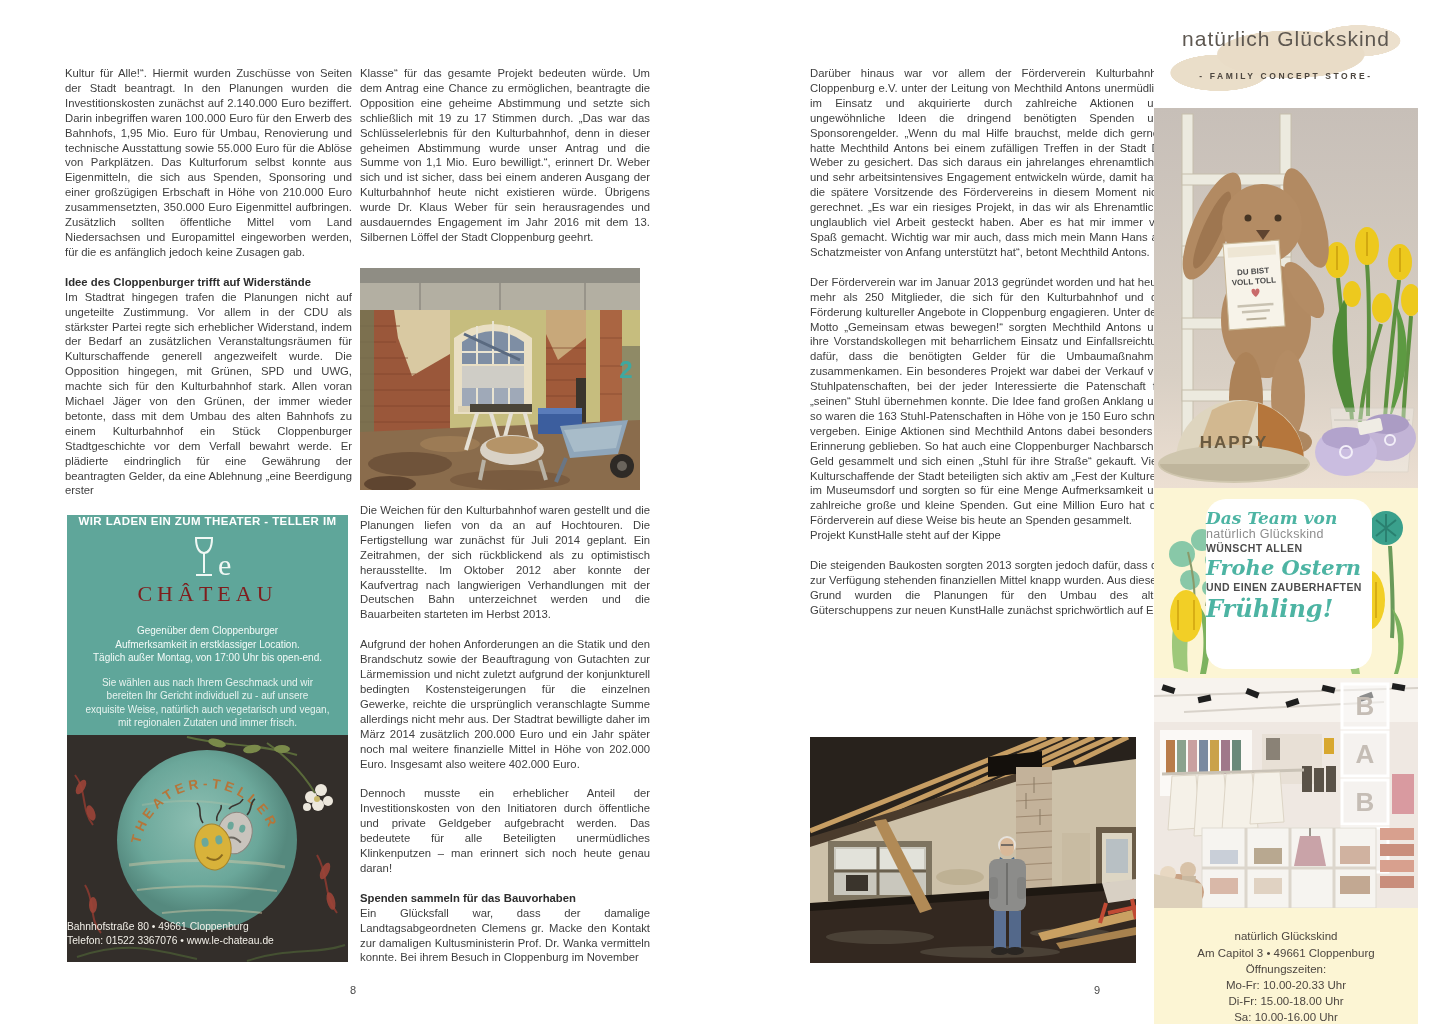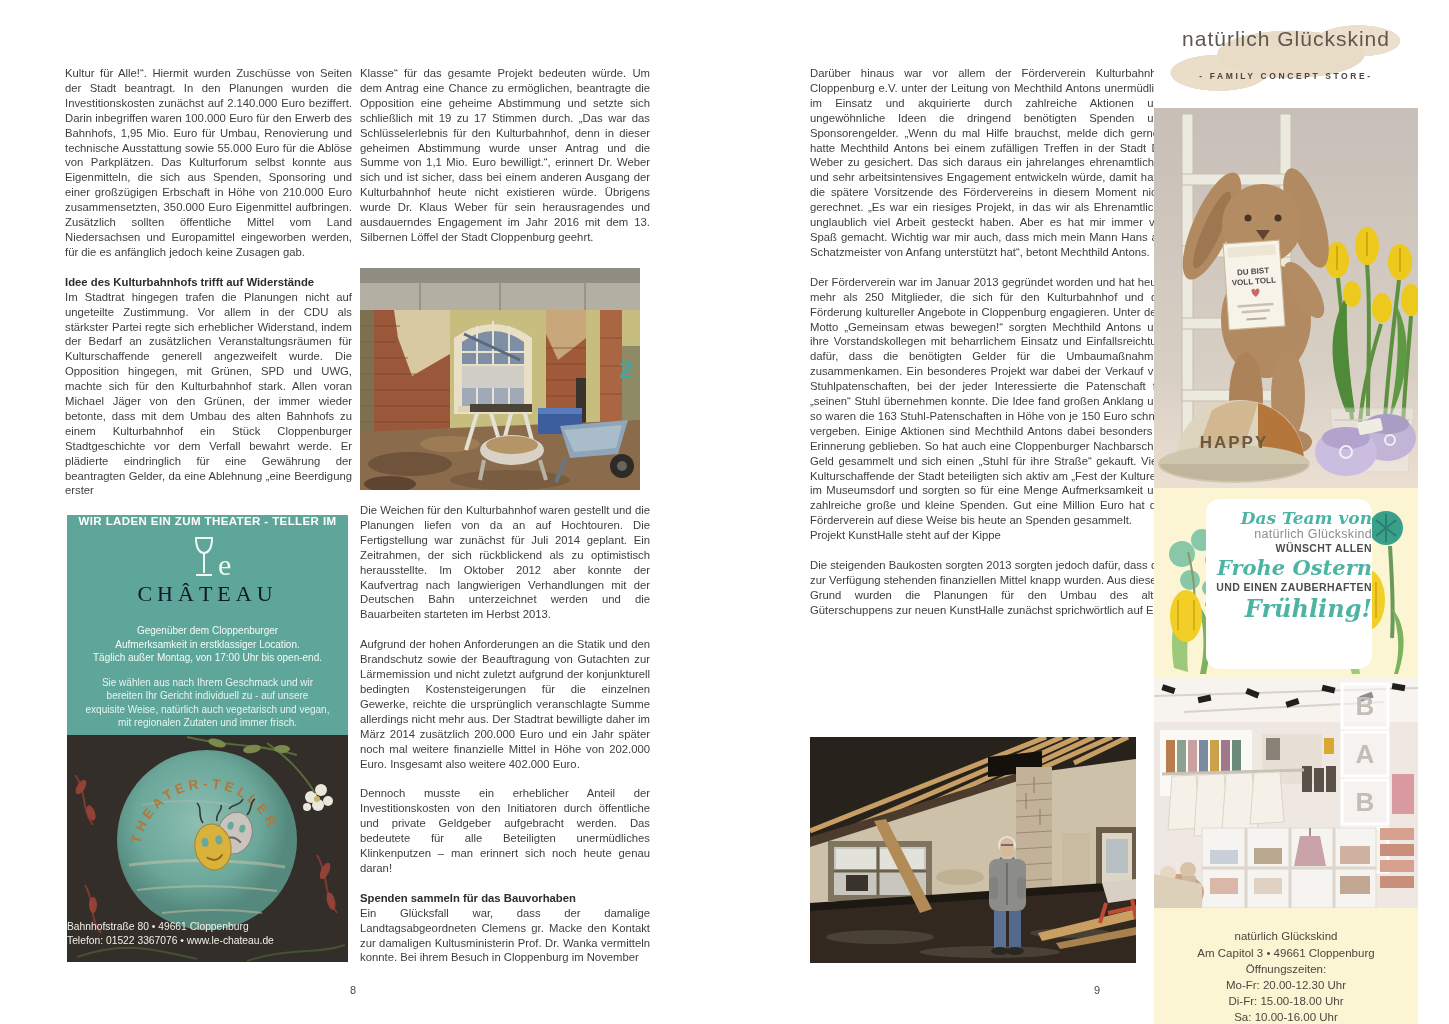--- a/index.html
+++ b/index.html
@@ -13,57 +13,57 @@
   .body-text p.tight{margin:0}
   .body-text h3{font-size:11.3px;line-height:14.9px;font-weight:bold;color:#2d2d2d;margin:0}
   .pagenum{font-size:11px;color:#4a4a4a;width:30px;text-align:center}
 
   
   .ad{width:281px;height:447px;overflow:hidden}
   .ad-top{height:220px;background:#5fa69a;color:#f2faf7;text-align:center;}
   .ad-tagline{font-size:11.5px;font-weight:bold;letter-spacing:.4px;color:#ffffff}
   .ad-logo-glass{margin:8px auto 0 auto;display:block}
   .ad-logo-name{font-family:"Liberation Serif",serif;font-size:22px;letter-spacing:5px;
-                color:#0f172a;margin-top:2px;font-weight:400}
+                color:#7f1d1d;margin-top:2px;font-weight:400}
   .ad-info{font-size:10px;line-height:13.5px;margin-top:17px;color:#f4fbf8}
   .ad-desc{font-size:10px;line-height:13.5px;margin-top:11px;color:#e7f3ef}
   .ad-photo{position:relative;width:281px;height:227px}
   .ad-address{position:absolute;left:0;right:0;bottom:14px;text-align:left;
               font-size:10.3px;line-height:14px;color:#f2efe8}
 
   
   .sidebar{left:1154px;top:0;width:256px;height:1024px}
   .sb-logo{position:absolute;left:0;top:0;width:264px;height:108px;background:#ffffff;
            display:flex;flex-direction:column;align-items:center;justify-content:center}
   .sb-logo .splash{position:absolute;left:12px;top:14px;width:240px;height:84px;
       background:
         radial-gradient(ellipse 118px 38px at 52% 48%, #e9dcc7 62%, rgba(233,220,199,0) 63%),
         radial-gradient(ellipse 80px 30px at 22% 70%, #eadec9 60%, rgba(233,220,199,0) 61%),
         radial-gradient(ellipse 70px 26px at 80% 32%, #ece0cd 60%, rgba(233,220,199,0) 61%);}
   .sb-brand{position:relative;font-size:21px;font-weight:300;color:#5d5750;letter-spacing:1px}
   .sb-sub{position:relative;font-size:8.5px;font-weight:bold;letter-spacing:2.6px;color:#4c463f;margin-top:20px}
   .sb-easter{position:absolute;left:0;top:488px;width:264px;height:190px;background:#fcf5d4;overflow:hidden}
   .sb-easter-card{position:absolute;left:52px;top:11px;width:166px;height:170px;background:#ffffff;
-                  border-radius:14px;text-align:right;padding-top:10px}
+                  border-radius:20px;text-align:left;padding-top:10px}
   .ec-script{font-family:"DejaVu Serif",serif;font-style:italic;font-weight:bold;color:#4db4a3}
   .ec-l1{font-size:17px;line-height:18px}
   .ec-l2{font-size:12.5px;line-height:14px;color:#8d8d8d;letter-spacing:.3px}
   .ec-caps{font-size:10.5px;font-weight:bold;color:#4c4c4c;letter-spacing:.4px;line-height:15px}
   .ec-l4{font-size:21px;line-height:24px}
   .ec-l6{font-size:24px;line-height:28px}
   .sb-address{position:absolute;left:0;top:908px;width:264px;height:116px;background:#fcf5d4;
               text-align:center;font-size:11.5px;line-height:16px;color:#4c4640;padding-top:20px}
   .sb-address .nm{margin-bottom:1px}
 </style>
 </head>
 <body>
 
 <div class="abs body-text" style="left:65px;top:66px;width:287px">
   <p>Kultur für Alle!“. Hiermit wurden Zuschüsse von Seiten der Stadt beantragt. In den Planungen wurden die Investitionskosten zunächst auf 2.140.000 Euro beziffert. Darin inbegriffen waren 100.000 Euro für den Erwerb des Bahnhofs, 1,95 Mio. Euro für Umbau, Renovierung und technische Ausstattung sowie 55.000 Euro für die Ablöse von Parkplätzen. Das Kulturforum selbst konnte aus Eigenmitteln, die sich aus Spenden, Sponsoring und einer großzügigen Erbschaft in Höhe von 210.000 Euro zusammensetzten, 350.000 Euro Eigenmittel aufbringen. Zusätzlich sollten öffentliche Mittel vom Land Niedersachsen und Europamittel eingeworben werden, für die es anfänglich jedoch keine Zusagen gab.</p>
-  <h3>Idee des Kulturbahnhofs trifft auf Widerstände</h3>
+  <h3>Idee des Cloppenburger trifft auf Widerstände</h3>
   <p>Im Stadtrat hingegen trafen die Planungen nicht auf ungeteilte Zustimmung. Vor allem in der CDU als stärkster Partei regte sich erheblicher Widerstand, indem der Bedarf an zusätzlichen Veranstaltungsräumen für Kulturschaffende generell angezweifelt wurde. Die Opposition hingegen, mit Grünen, SPD und UWG, machte sich für den Kulturbahnhof stark. Allen voran Michael Jäger von den Grünen, der immer wieder betonte, dass mit dem Umbau des alten Bahnhofs zu einem Kulturbahnhof ein Stück Cloppenburger Stadtgeschichte vor dem Verfall bewahrt werde. Er plädierte eindringlich für eine Gewährung der beantragten Gelder, da eine Ablehnung „eine Beerdigung erster</p>
 </div>
 
 <div class="abs ad" style="left:67px;top:515px">
   <div class="ad-top">
     <div class="ad-tagline">WIR LADEN EIN ZUM THEATER - TELLER IM</div>
     <svg class="ad-logo-glass" width="90" height="44" viewBox="0 0 90 44">
       <g stroke="#f0f8f4" stroke-width="2" fill="none">
         <path d="M33,3 C33,14 37,18 41,18 C45,18 49,14 49,3 Z"></path>
         <line x1="41" y1="18" x2="41" y2="38"></line>
@@ -604,17 +604,17 @@
       <path d="M8,202 L20,202 L18,222 L8,222 Z" fill="#b8a0c0"></path>
         <path d="M28,198 L42,198 L40,220 L28,220 Z" fill="#c9b8a0"></path>
     </g>
     <path d="M0,196 L48,206 L48,230 L0,230 Z" fill="#ddd0ba"></path>
   </svg>
 
   <div class="sb-address">
     <div class="nm">natürlich Glückskind</div>
     <div>Am Capitol 3 • 49661 Cloppenburg</div>
     <div>Öffnungszeiten:</div>
-    <div>Mo-Fr: 20.00-12.30 Uhr</div>
+    <div>Mo-Fr: 10.00-20.33 Uhr</div>
     <div>Di-Fr: 15.00-18.00 Uhr</div>
     <div>Sa: 10.00-16.00 Uhr</div>
   </div>
 </div>
 
 </body></html>

